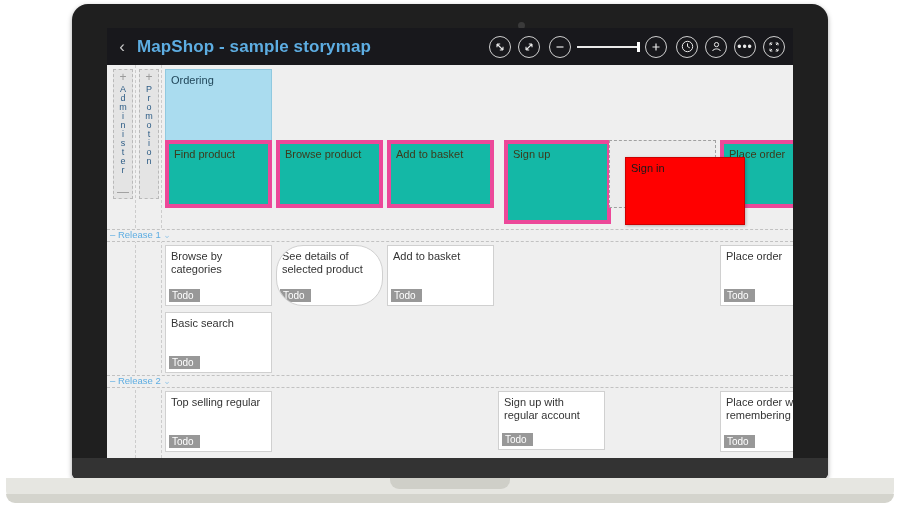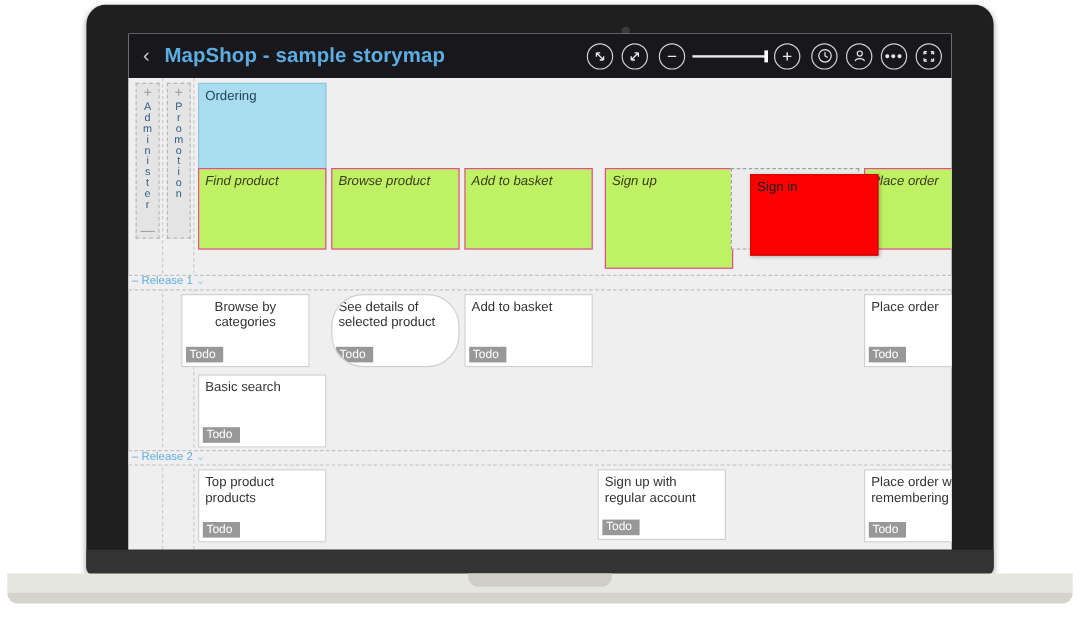--- a/index.html
+++ b/index.html
@@ -123,21 +123,21 @@
     position: absolute; top: 0; bottom: 0; width: 0;
     border-left: 1px dashed #cccccc;
   }
 
   
   .card {
     position: absolute; overflow: hidden;
     font-size: 11px; line-height: 12.5px; color: #333333;
     padding: 4px 5px; cursor: pointer;
   }
-  .card-activity { background: #bef264; border: 1px solid #ec4899; color: #3d3a1c; font-style: italic; }
+  .card-activity { background: #14b8a6; border: 4px solid #ec4899; color: #3d3a1c; }
   .card-group    { background: #aadcef; border: 1px solid #8fc9e0; color: #1f4558; }
   .card-story    { background: #ffffff; border: 1px solid #d0d0d0; }
   .card-drag {
     background: #ff0000; border: 1px solid #cc0000; color: #1a1a1a;
     z-index: 40; box-shadow: 1px 1px 3px rgba(0,0,0,.25);
   }
   .drop-zone {
     position: absolute; border: 1px dashed #a0a0a0; background: #ececec;
     z-index: 5;
   }
@@ -264,32 +264,32 @@
         <span>Add to basket</span>
       </div>
       <div class="card card-activity" style="left:397px; top:75px; width:107px; height:84px;">
         <span>Sign up</span>
       </div>
       <div class="card card-activity" style="left:613px; top:75px; width:107px; height:68px;">
         <span>Place order</span>
       </div>
 
       <div class="drop-zone" style="left:502px; top:75px; width:107px; height:68px;"></div>
-      <div class="card card-drag" style="left:518px; top:80px; width:107px; height:68px;">
+      <div class="card card-drag" style="left:518px; top:92px; width:120px; height:68px;">
         <span>Sign in</span>
       </div>
 
       <div class="release-band" style="top:164px;">
         <div class="release-label">
           <span>– Release 1</span>
           <span class="release-caret">⌄</span>
         </div>
       </div>
 
-      <div class="card card-story" style="left:44px; top:180px; width:107px; height:61px;text-align:center;">
+      <div class="card card-story" style="left:58px; top:180px; width:107px; height:61px;">
         <span>Browse by categories</span>
         <span class="status-badge">Todo</span>
       </div>
       <div class="card card-story" style="left:169px; top:180px; width:107px; height:61px;border-radius:27px;">
         <span>See details of selected product</span>
         <span class="status-badge">Todo</span>
       </div>
       <div class="card card-story" style="left:280px; top:180px; width:107px; height:61px;">
         <span>Add to basket</span>
         <span class="status-badge">Todo</span>
@@ -304,21 +304,21 @@
       </div>
 
       <div class="release-band" style="top:310px;">
         <div class="release-label">
           <span>– Release 2</span>
           <span class="release-caret">⌄</span>
         </div>
       </div>
 
       <div class="card card-story" style="left:58px; top:326px; width:107px; height:61px;">
-        <span>Top product products</span>
+        <span>Top selling regular</span>
         <span class="status-badge">Todo</span>
       </div>
       <div class="card card-story" style="left:391px; top:326px; width:107px; height:59px;">
         <span>Sign up with regular account</span>
         <span class="status-badge">Todo</span>
       </div>
       <div class="card card-story" style="left:613px; top:326px; width:107px; height:61px;">
         <span>Place order with remembering d</span>
         <span class="status-badge">Todo</span>
       </div>

